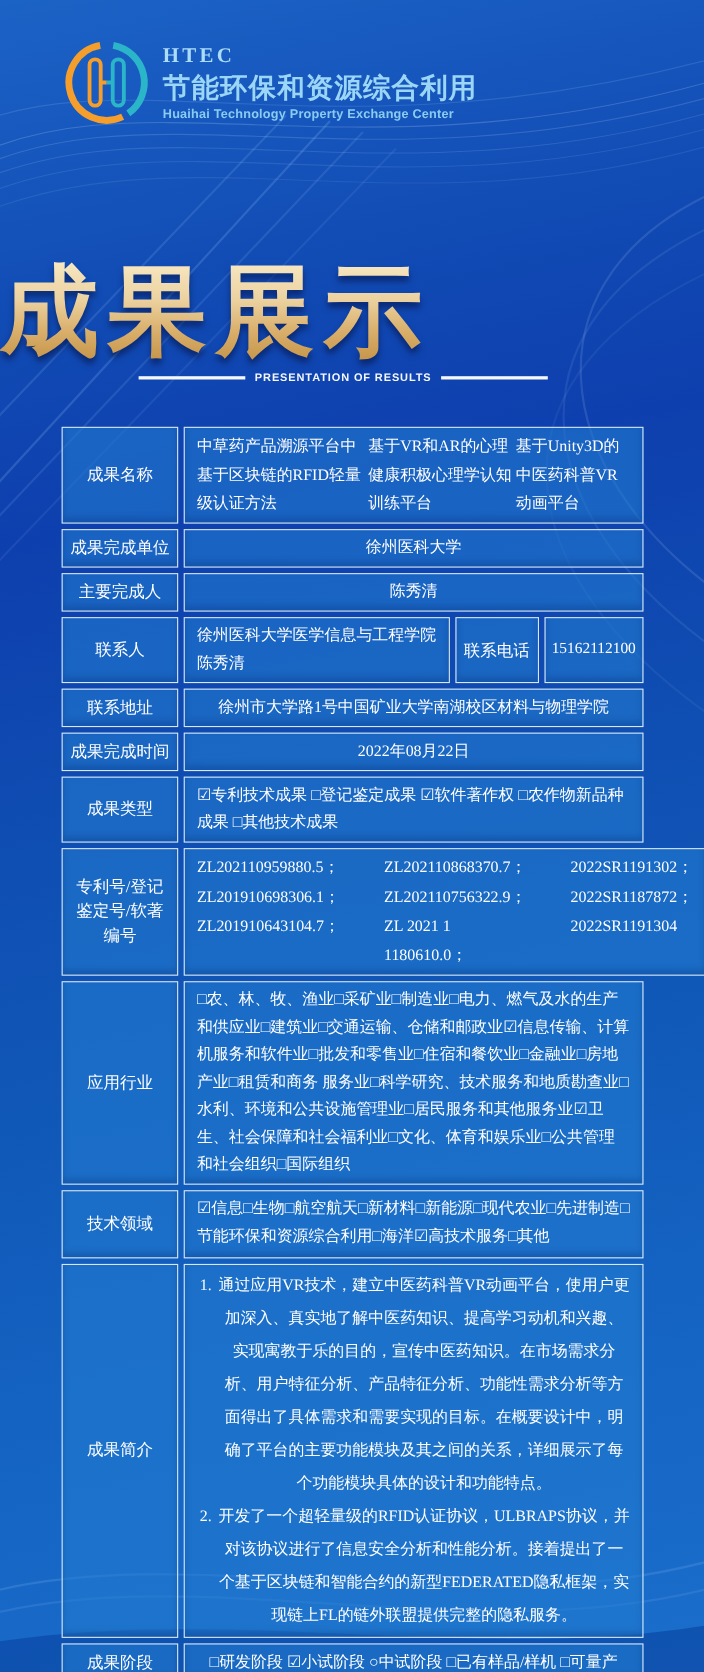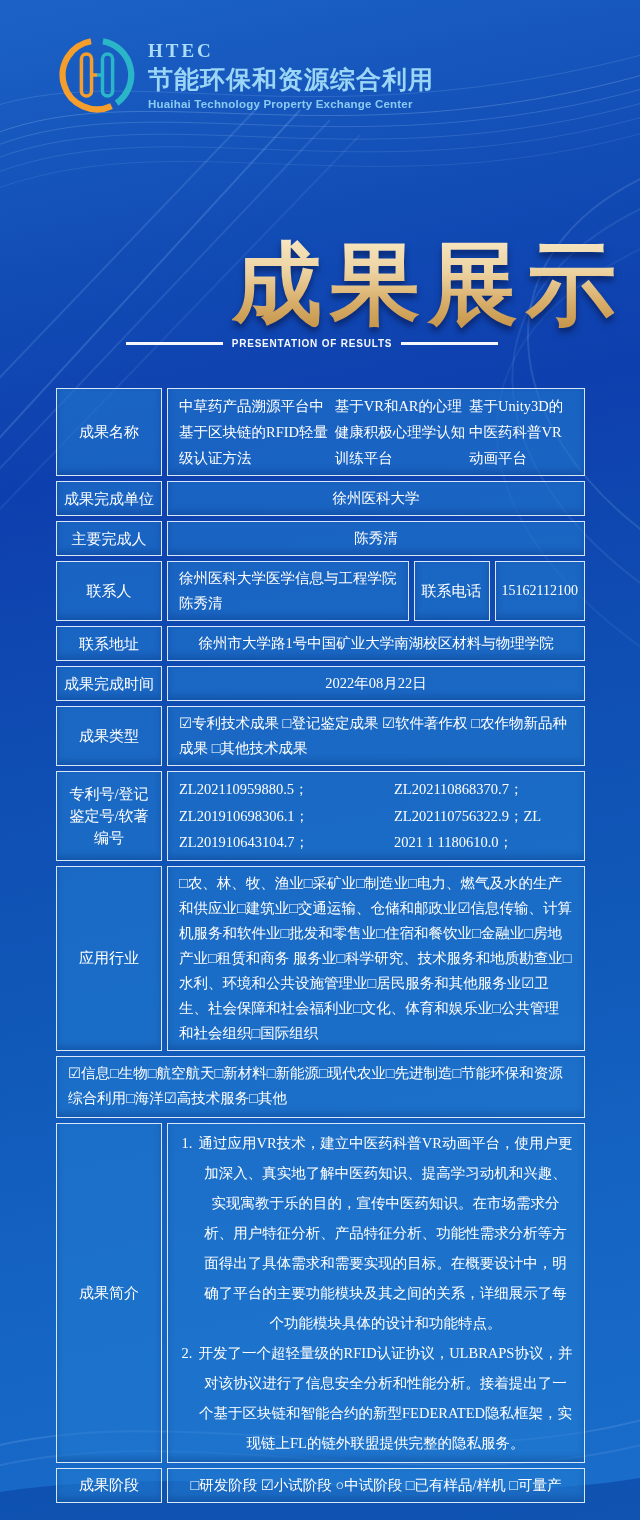--- a/index.html
+++ b/index.html
@@ -14,21 +14,21 @@
   
   .header{ position:absolute; top:36px; left:58px; display:flex; align-items:center; gap:12px; }
   .logo{ width:78px; height:78px; flex:0 0 78px; }
   .org-abbr{ font-size:19px; font-weight:bold; letter-spacing:3px; color:#abdcf8;
              font-family:"Liberation Serif",serif; }
   .org-zh{ font-size:25px; font-weight:bold; letter-spacing:1px; color:#9bd6f6; margin-top:1px;}
   .org-en{ font-size:11.5px; font-weight:bold; color:#8accf1; letter-spacing:.2px; margin-top:2px;
            font-family:"Liberation Sans",sans-serif; }
 
   
-  .title-block{ position:absolute; top:238px; left:0; width:624px; text-align:right; }
+  .title-block{ position:absolute; top:238px; left:0; width:624px; text-align:left; }
   .main-title{
     display:inline-block; font-size:90px; font-weight:900; letter-spacing:8px; line-height:1;
     font-family:"DejaVu Serif","Liberation Serif",serif;
     background:linear-gradient(180deg,#f7e7c2 0%,#ecd2a0 38%,#d9af6b 70%,#c6954a 100%);
     -webkit-background-clip:text; background-clip:text; color:transparent;
     filter:drop-shadow(0 5px 3px rgba(3,15,60,.55));
   }
   .subtitle-row{ width:372px; margin:10px auto 0; display:flex; align-items:center; gap:9px; }
   .subtitle-row .rule{ flex:1; height:3px; background:#f4f7fb; }
   .subtitle{ font-size:10px; font-weight:bold; color:#f4f7fb; letter-spacing:.8px; white-space:nowrap;
@@ -158,29 +158,31 @@
   <div class="row r-type">
     <div class="cell label">成果类型</div>
     <div class="cell content">☑专利技术成果 □登记鉴定成果 ☑软件著作权 □农作物新品种成果 □其他技术成果</div>
   </div>
 
   <div class="row r-patent">
     <div class="cell label">专利号/登记鉴定号/软著编号</div>
     <div class="cell content">
       <div>ZL202110959880.5；ZL201910698306.1；ZL201910643104.7；</div>
       <div>ZL202110868370.7；ZL202110756322.9；ZL 2021 1 1180610.0；</div>
+      <div>2022SR1191302；2022SR1187872；2022SR1191304</div>
     </div>
   </div>
 
   <div class="row r-industry">
     <div class="cell label">应用行业</div>
     <div class="cell content">□农、林、牧、渔业□采矿业□制造业□电力、燃气及水的生产和供应业□建筑业□交通运输、仓储和邮政业☑信息传输、计算机服务和软件业□批发和零售业□住宿和餐饮业□金融业□房地产业□租赁和商务 服务业□科学研究、技术服务和地质勘查业□水利、环境和公共设施管理业□居民服务和其他服务业☑卫生、社会保障和社会福利业□文化、体育和娱乐业□公共管理和社会组织□国际组织</div>
   </div>
 
   <div class="row r-field">
+    <div class="cell label">技术领域</div>
     <div class="cell content">☑信息□生物□航空航天□新材料□新能源□现代农业□先进制造□节能环保和资源综合利用□海洋☑高技术服务□其他</div>
   </div>
 
   <div class="row r-intro">
     <div class="cell label">成果简介</div>
     <div class="cell content">
       <ol>
         <li>通过应用VR技术，建立中医药科普VR动画平台，使用户更加深入、真实地了解中医药知识、提高学习动机和兴趣、实现寓教于乐的目的，宣传中医药知识。在市场需求分析、用户特征分析、产品特征分析、功能性需求分析等方面得出了具体需求和需要实现的目标。在概要设计中，明确了平台的主要功能模块及其之间的关系，详细展示了每个功能模块具体的设计和功能特点。</li>
         <li>开发了一个超轻量级的RFID认证协议，ULBRAPS协议，并对该协议进行了信息安全分析和性能分析。接着提出了一个基于区块链和智能合约的新型FEDERATED隐私框架，实现链上FL的链外联盟提供完整的隐私服务。</li>
       </ol>

